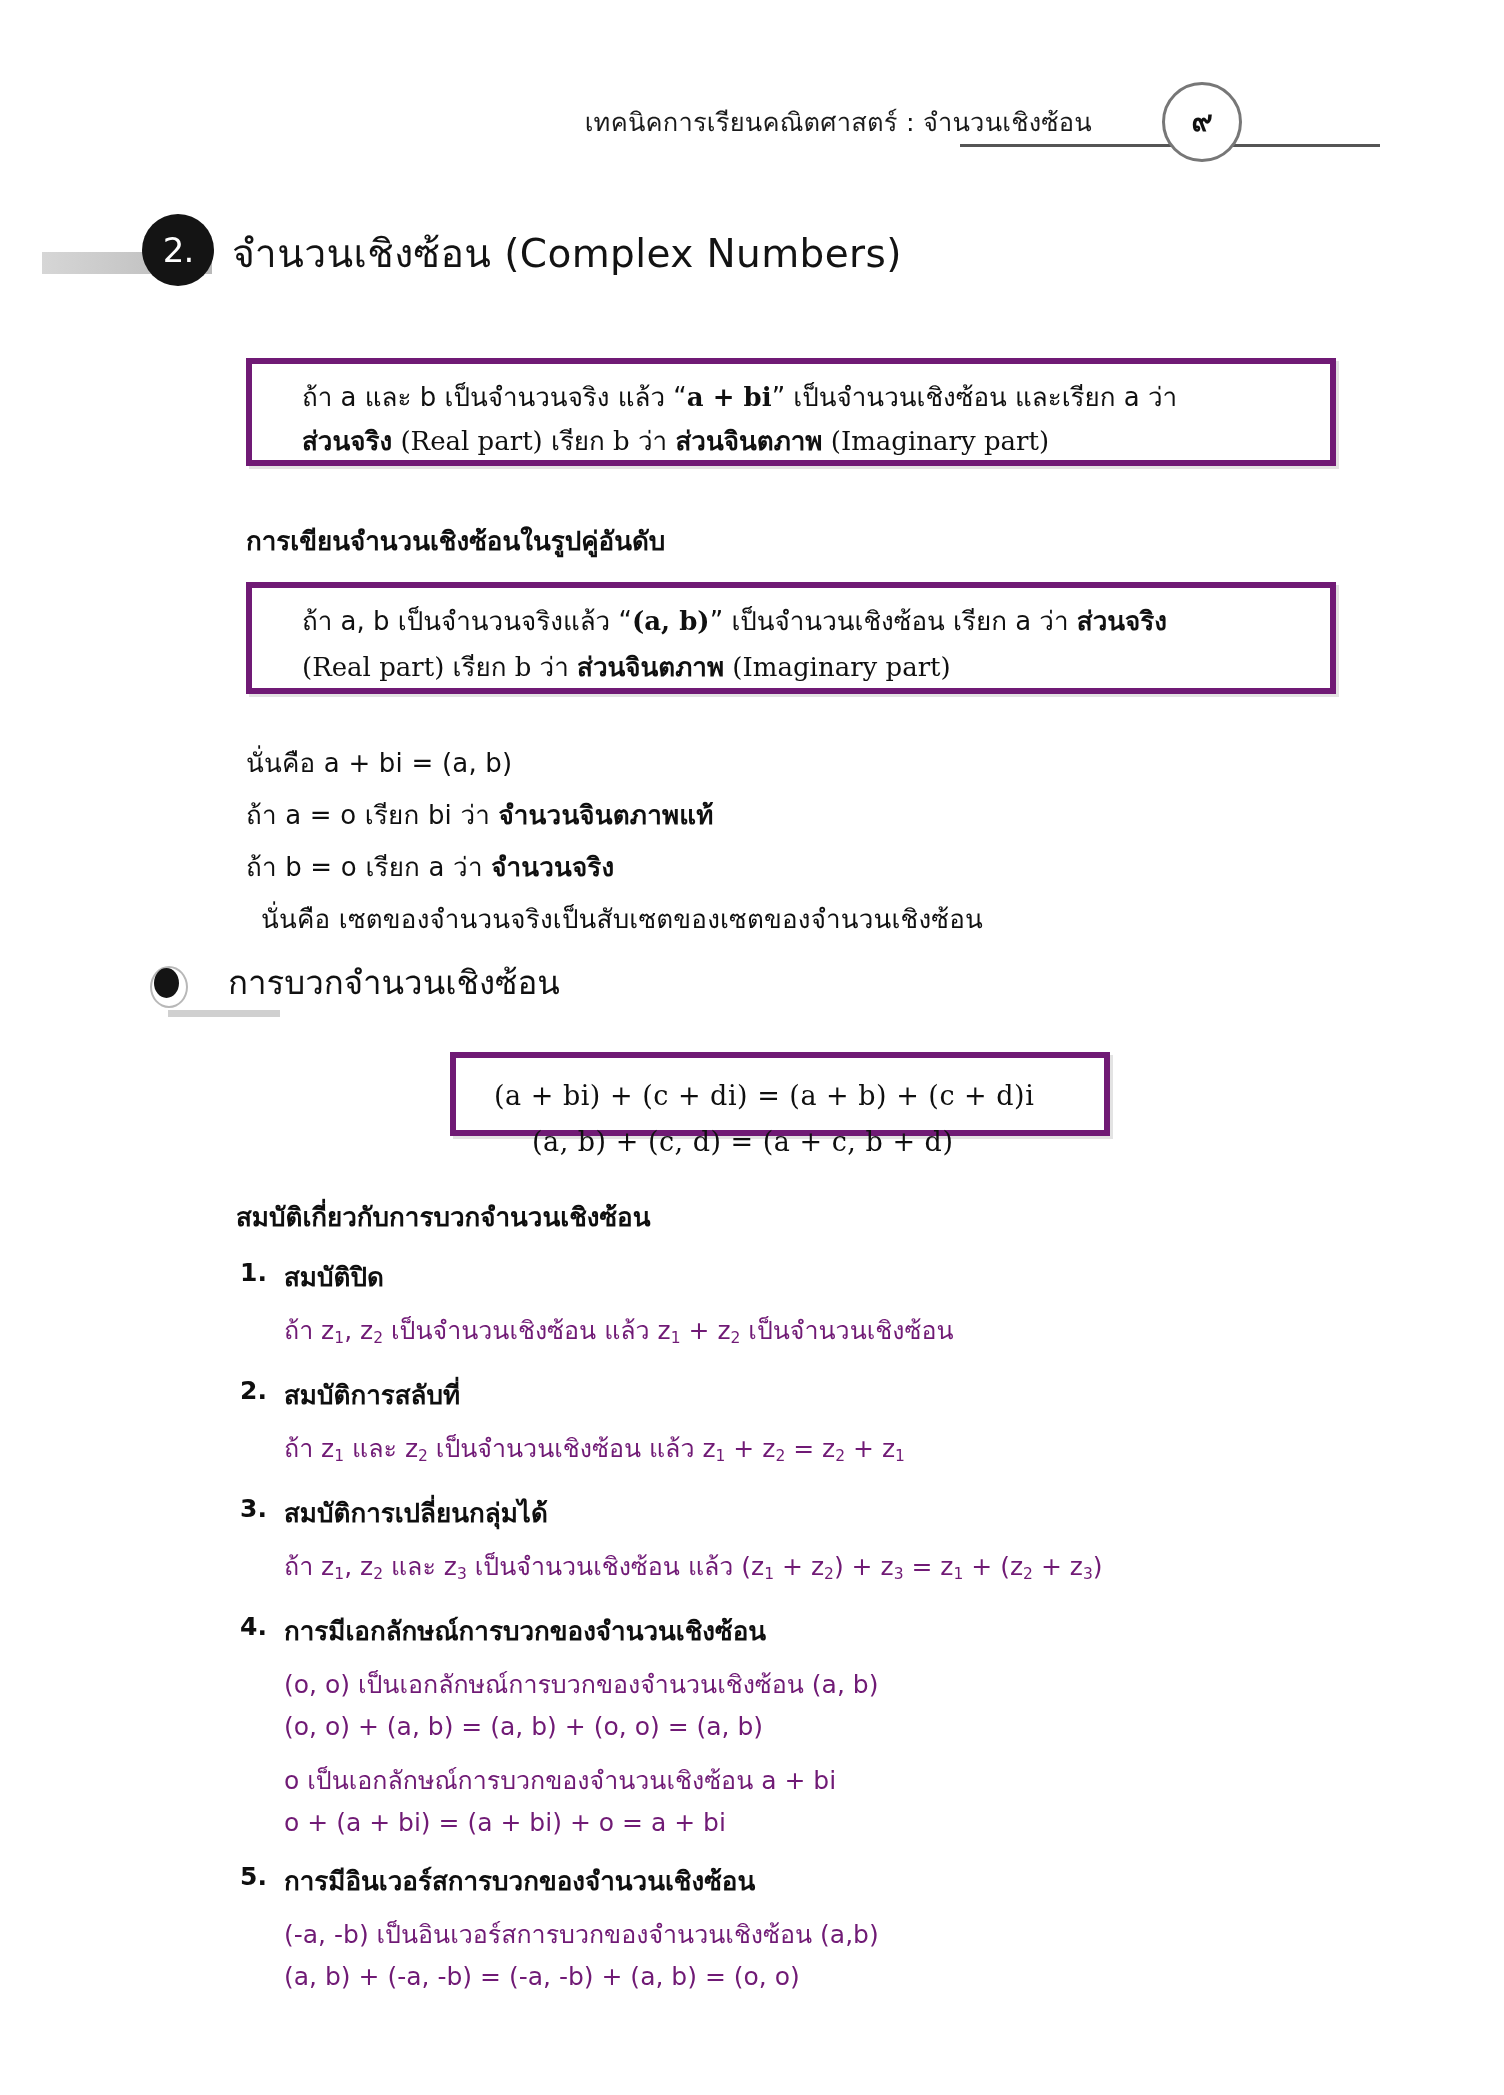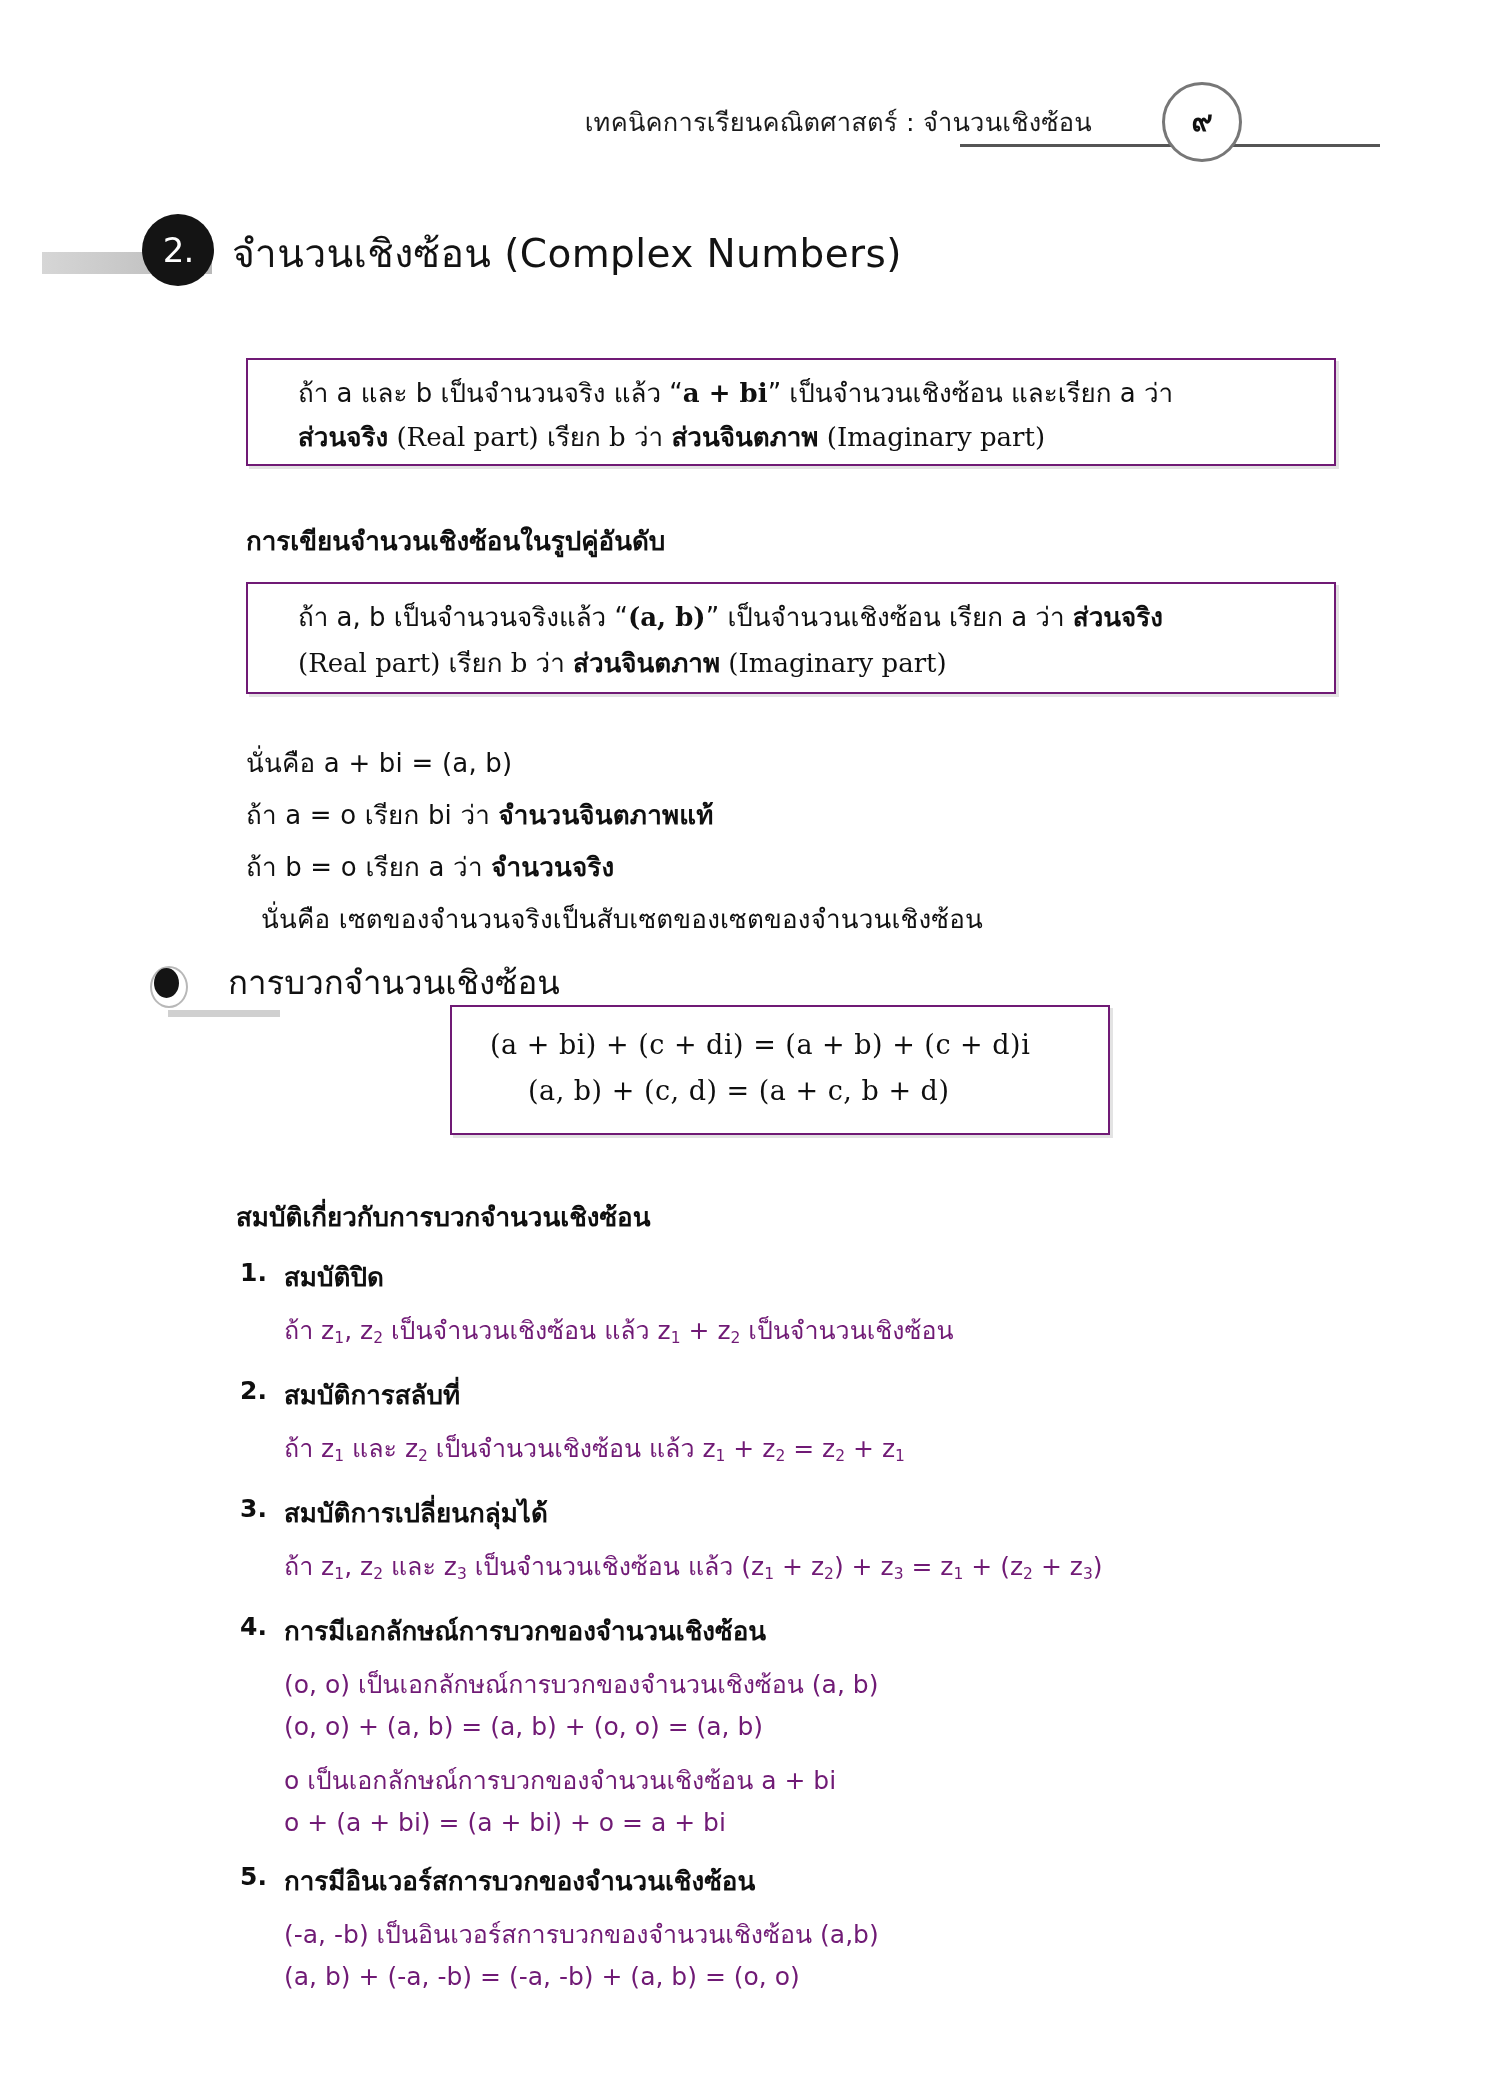--- a/index.html
+++ b/index.html
@@ -106,21 +106,21 @@
     color: #131313;
     white-space: nowrap;
     letter-spacing: 0.4px;
   }
 
   
   .def-box {
     position: absolute;
     box-sizing: border-box;
     background: #ffffff;
-    border: 2px solid #701a75;
+    border: 6px solid #701a75;
     box-shadow: 3px 3px 0 0 #e3e3e3;
   }
   .box-line {
     font-family: "DejaVu Serif", "Liberation Serif", serif;
     font-size: 26px;
     line-height: 1.0;
     color: #101010;
     white-space: nowrap;
   }
   .box-line b { font-weight: bold; }
@@ -280,21 +280,21 @@
   <span class="thai">นั่นคือ เซตของจำนวนจริงเป็นสับเซตของเซตของจำนวนเชิงซ้อน</span>
 </div>
 
 <div class="bullet-head-row">
   <div class="bullet-dot-outer"></div>
   <div class="bullet-dot-inner"></div>
   <div class="bullet-underline"></div>
   <div class="bullet-head-text">การบวกจำนวนเชิงซ้อน</div>
 </div>
 
-<div class="def-box" style="left:450px; top:1005px; width:660px; height:130px;">
+<div class="def-box" style="left:450px; top:1052px; width:660px; height:84px;">
   <div class="formula-line" style="position:absolute; left:38px; top:22px;">(a + bi) + (c + di)   =   (a + b) + (c + d)i</div>
   <div class="formula-line" style="position:absolute; left:76px; top:68px;">(a, b) + (c, d)   =   (a + c, b + d)</div>
 </div>
 
 <div class="list-head" style="left:236px; top:1196px;">สมบัติเกี่ยวกับการบวกจำนวนเชิงซ้อน</div>
 
 <div class="list-num" style="left:240px; top:1258px;">1.</div>
 <div class="list-item-title" style="left:284px; top:1256px;text-align:right;">สมบัติปิด</div>
 <div class="list-item-body thai" style="left:284px; top:1310px;">ถ้า z<sub>1</sub>, z<sub>2</sub> เป็นจำนวนเชิงซ้อน แล้ว z<sub>1</sub> + z<sub>2</sub> เป็นจำนวนเชิงซ้อน</div>
 

